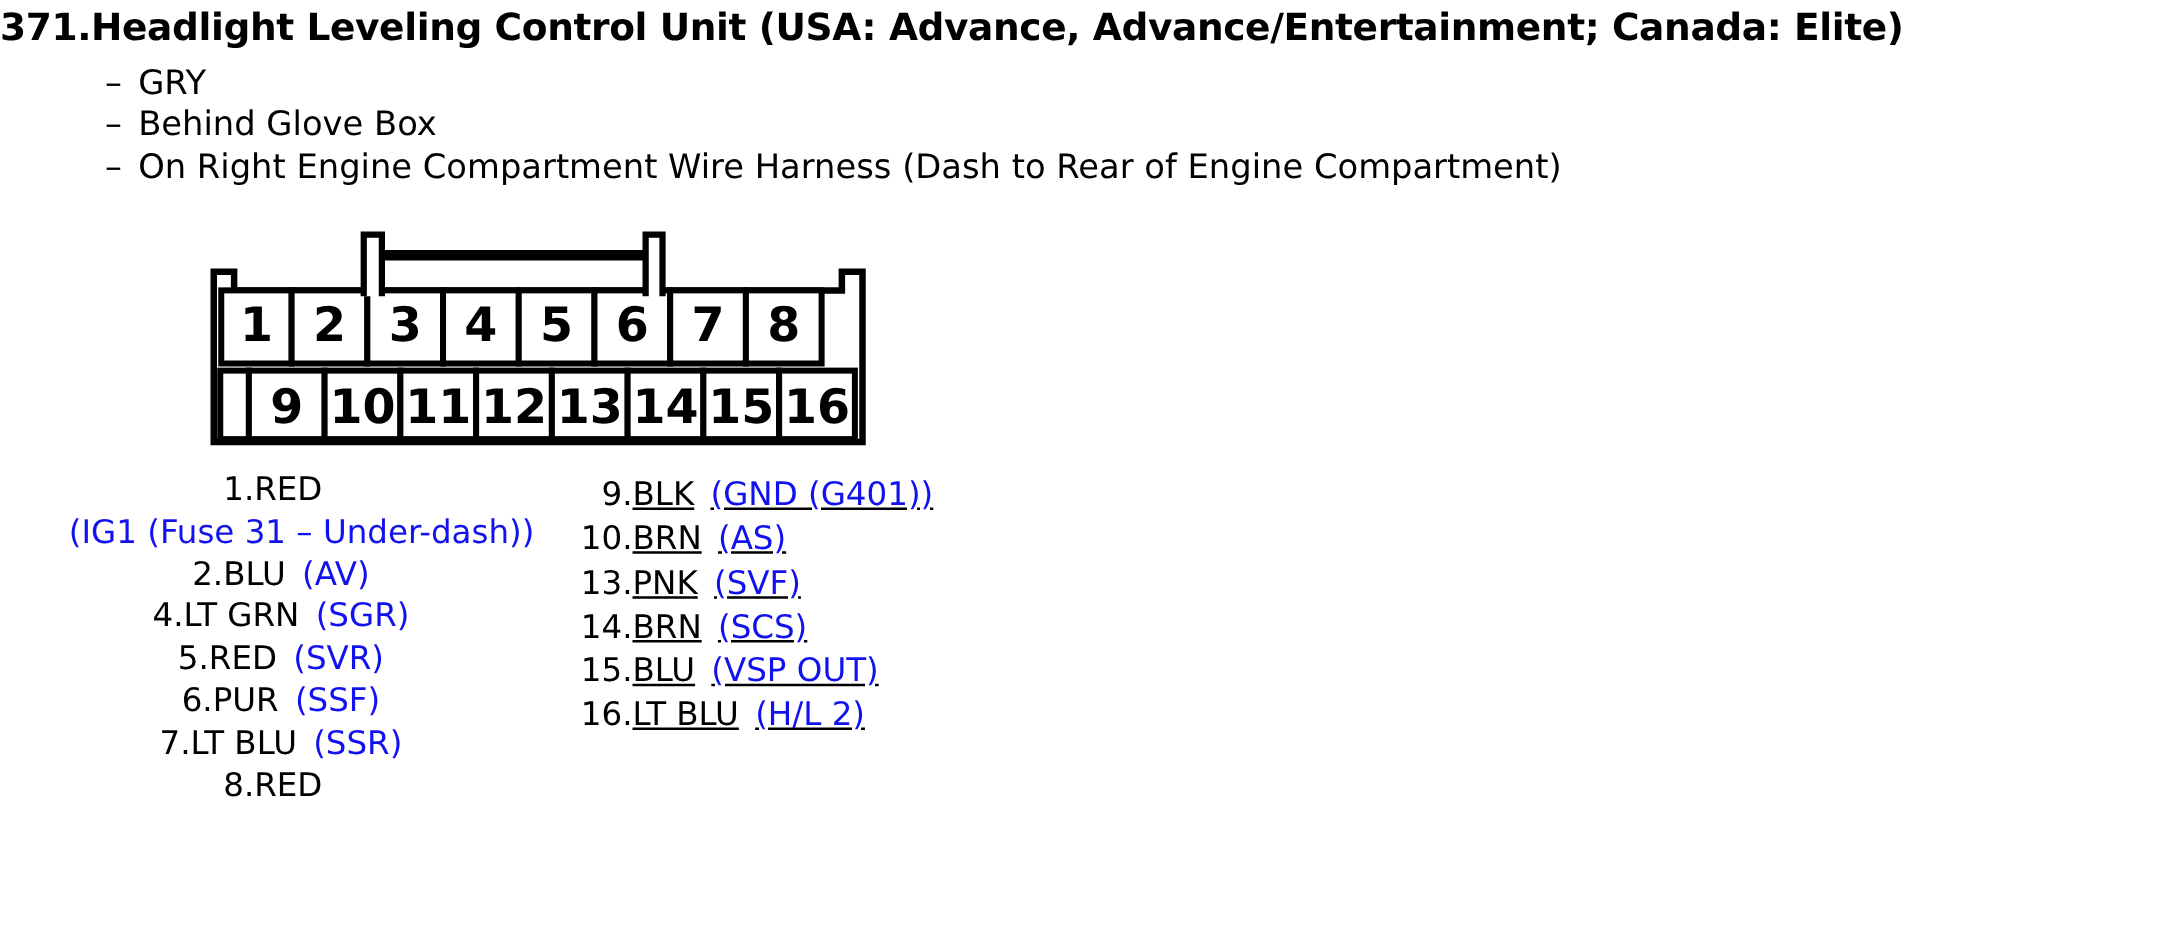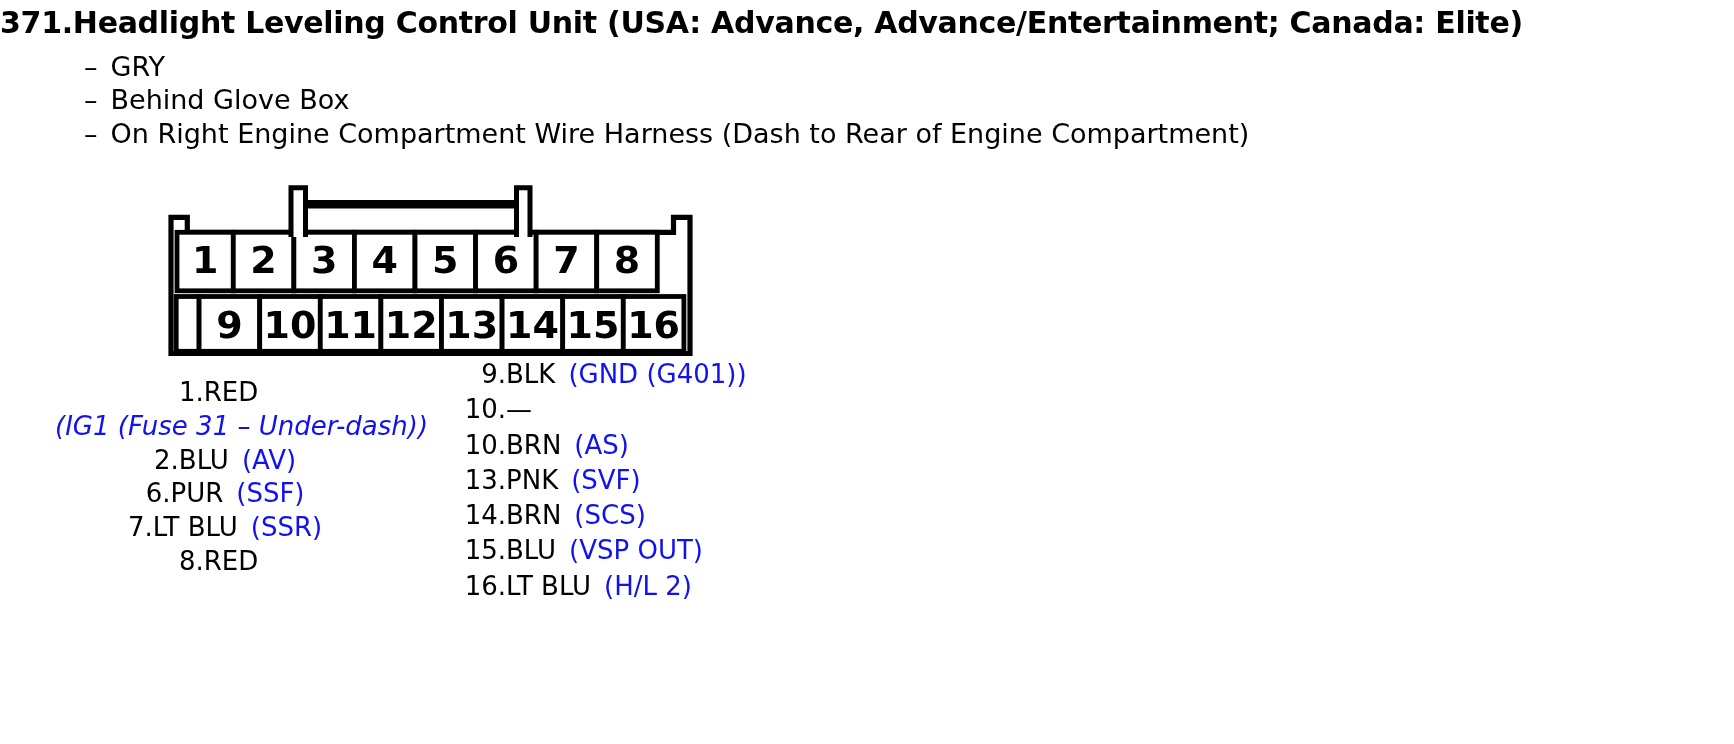--- a/index.html
+++ b/index.html
@@ -14,29 +14,29 @@
   }
   .notes{position:absolute;left:84px;top:50px;}
   .note-line{display:flex;gap:13px;line-height:33.4px;font-size:27px;white-space:nowrap;}
   .connector-wrap{position:absolute;left:150px;top:160px;width:560px;height:210px;}
   svg{display:block;}
   .outline{fill:#ffffff;stroke:#000000;}
   .cell{fill:#ffffff;stroke:#000000;stroke-width:4.8px;}
   .pin-num{font-family:"DejaVu Sans","Liberation Sans",sans-serif;font-size:38px;font-weight:bold;text-anchor:middle;fill:#000;}
   .pin-col{position:absolute;font-size:26px;}
   .pin-col-left{left:22px;top:376px;}
-  .pin-col-right{left:458px;top:357px;}
+  .pin-col-right{left:458px;top:379px;text-decoration:underline;}
   .pin-col-left .pin-line{line-height:33.8px;height:33.8px;text-align:center;}
   .pin-col-right .pin-line{line-height:35.3px;height:35.3px;}
   .pin-line{white-space:nowrap;}
   .pin-line .num{color:var(--text-black,#000);}
   .pin-col-right .num{display:inline-block;width:48px;text-align:right;}
   .pin-line .wire{color:var(--text-black,#000);}
   .pin-line .sig{color:var(--signal-blue,#1212ee);margin-left:13px;}
-  .pin-line.indent{padding-left:33px;font-style:italic;}
+  .pin-line.indent{padding-left:33px;}
   .pin-line .cont{color:var(--signal-blue,#1212ee);margin-left:0;}
 </style>
 </head>
 <body>
 
 <div class="page-title">371.Headlight Leveling Control Unit (USA: Advance, Advance/Entertainment; Canada: Elite)</div>
 
 <div class="notes">
   <div class="note-line">
     <span>–</span>
@@ -93,26 +93,27 @@
       </g>
     <path class="outline" stroke-width="5" d="M 291 237 L 291 187.7 L 305.5 187.7 L 305.5 237"></path>
     <path class="outline" stroke-width="5" d="M 516.5 237 L 516.5 187.7 L 530 187.7 L 530 237"></path>
   </svg>
 </div>
 
 <div class="pin-col pin-col-left">
   <div class="pin-line"><span class="num">1.</span><span class="wire">RED</span><span class="sig"></span></div>
   <div class="pin-line indent"><span class="cont">(IG1 (Fuse 31 – Under-dash))</span></div>
   <div class="pin-line"><span class="num">2.</span><span class="wire">BLU</span><span class="sig">(AV)</span></div>
+  <div class="pin-line"><span class="num">4.</span><span class="wire">LT GRN</span><span class="sig">(SGR)</span></div>
+  <div class="pin-line"><span class="num">5.</span><span class="wire">RED</span><span class="sig">(SVR)</span></div>
   <div class="pin-line"><span class="num">6.</span><span class="wire">PUR</span><span class="sig">(SSF)</span></div>
   <div class="pin-line"><span class="num">7.</span><span class="wire">LT BLU</span><span class="sig">(SSR)</span></div>
   <div class="pin-line"><span class="num">8.</span><span class="wire">RED</span><span class="sig"></span></div>
 </div>
 
 <div class="pin-col pin-col-right">
   <div class="pin-line"><span class="num">9.</span><span class="wire">BLK</span><span class="sig">(GND (G401))</span></div>
-  <div class="pin-line"><span class="num">10.</span><span class="wire">—</span><span class="sig"></span></div>
   <div class="pin-line"><span class="num">10.</span><span class="wire">BRN</span><span class="sig">(AS)</span></div>
   <div class="pin-line"><span class="num">13.</span><span class="wire">PNK</span><span class="sig">(SVF)</span></div>
   <div class="pin-line"><span class="num">14.</span><span class="wire">BRN</span><span class="sig">(SCS)</span></div>
   <div class="pin-line"><span class="num">15.</span><span class="wire">BLU</span><span class="sig">(VSP OUT)</span></div>
   <div class="pin-line"><span class="num">16.</span><span class="wire">LT BLU</span><span class="sig">(H/L 2)</span></div>
 </div>
 
 </body></html>

